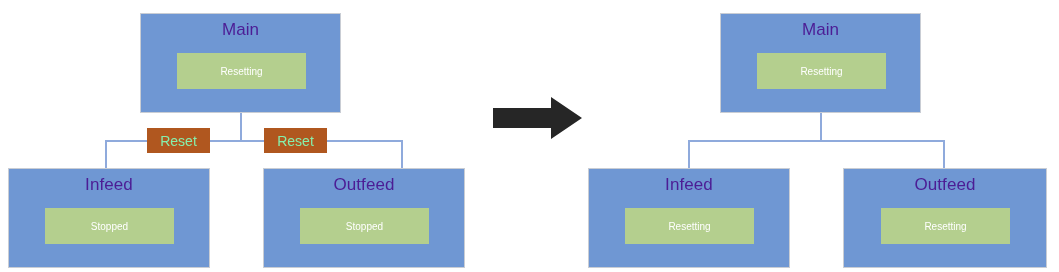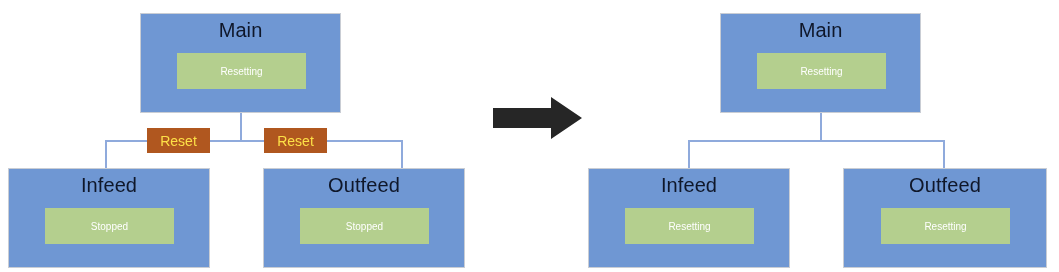--- a/index.html
+++ b/index.html
@@ -25,22 +25,22 @@
     border: 1px solid #c9cdd4;
     box-sizing: border-box;
     z-index: 3;
   }
   .sm-title {
     position: absolute;
     left: 0;
     right: 0;
     top: 7px;
     text-align: center;
-    color: #0f172a;
-    font-size: 20px;
+    color: #4c1d95;
+    font-size: 17px;
     line-height: 18px;
     letter-spacing: 0.1px;
   }
   .sm-state {
     position: absolute;
     background: #b4cf8e;
     color: #ffffff;
     font-size: 10px;
     display: flex;
     align-items: center;
@@ -59,21 +59,21 @@
     position: absolute;
     width: 2px;
     background: #8faadc;
     z-index: 1;
   }
 
   
   .trans-box {
     position: absolute;
     background: #b0571f;
-    color: #fde047;
+    color: #86efac;
     font-size: 14px;
     display: flex;
     align-items: center;
     justify-content: center;
     box-sizing: border-box;
     z-index: 2;
   }
 
   
   .arrow {

